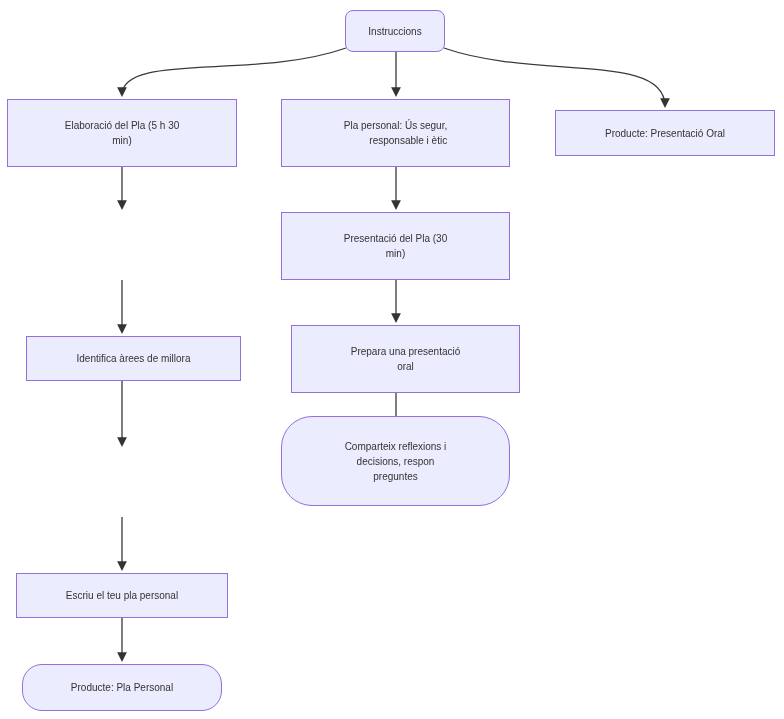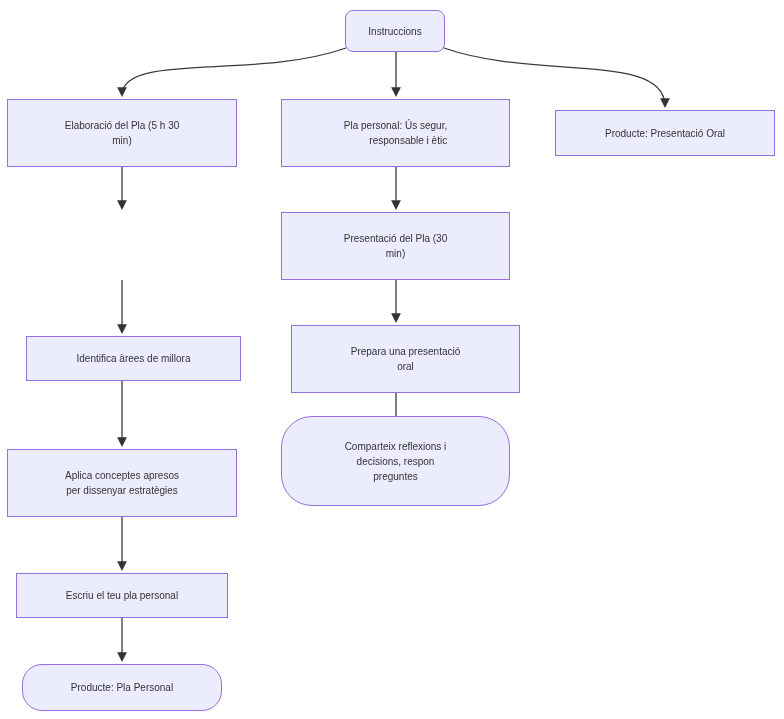--- a/index.html
+++ b/index.html
@@ -80,22 +80,20 @@
   </svg>
 
   <div class="node rounded" id="n-instruccions">Instruccions</div>
 
   <div class="node" id="n-elaboracio">Elaboració del Pla (5 h 30
 min)</div>
 
 
   <div class="node" id="n-identifica">Identifica àrees de millora</div>
 
-  <div class="node" id="n-aplica">Aplica conceptes apresos
-per dissenyar estratègies</div>
 
   <div class="node" id="n-escriu">Escriu el teu pla personal</div>
 
   <div class="node" id="n-producte-pla">Producte: Pla Personal</div>
 
   <div class="node" id="n-pla-personal">Pla personal: Ús segur,
 responsable i ètic</div>
 
   <div class="node" id="n-presentacio">Presentació del Pla (30
 min)</div>

